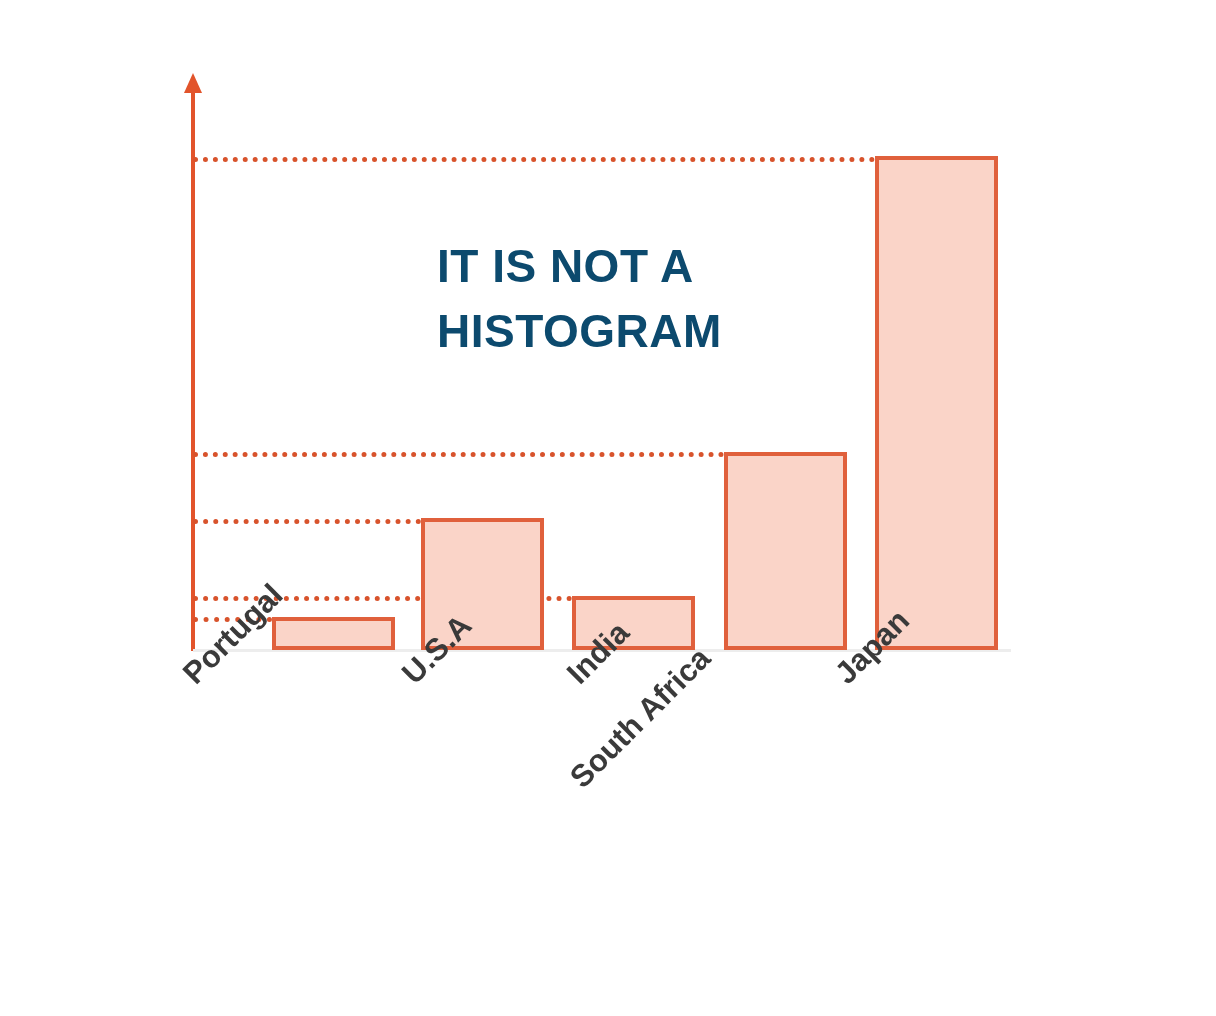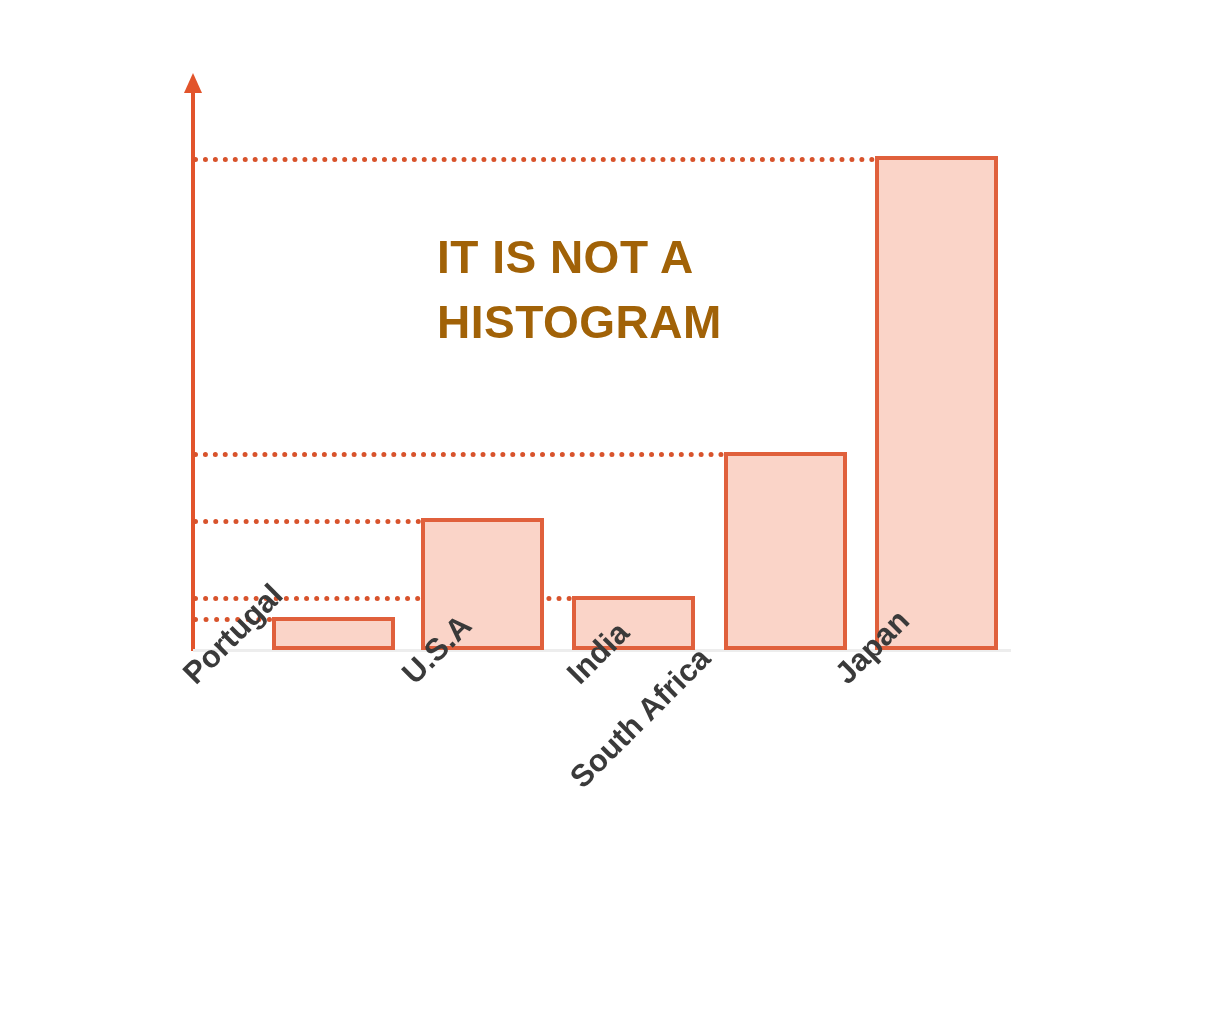--- a/index.html
+++ b/index.html
@@ -72,23 +72,23 @@
     position: absolute;
     background: #fad4c8;
     border: 4px solid #e0603c;
     box-sizing: border-box;
   }
 
   
   #chart-title {
     position: absolute;
     left: 437px;
-    top: 225px;
+    top: 234px;
     width: 480px;
-    color: #a16207;
+    color: #0c4a6e;
     font-size: 46px;
     font-weight: bold;
     line-height: 1.42;
     letter-spacing: 0.5px;
     white-space: pre-line;
   }
 
   
   .x-label {
     position: absolute;

